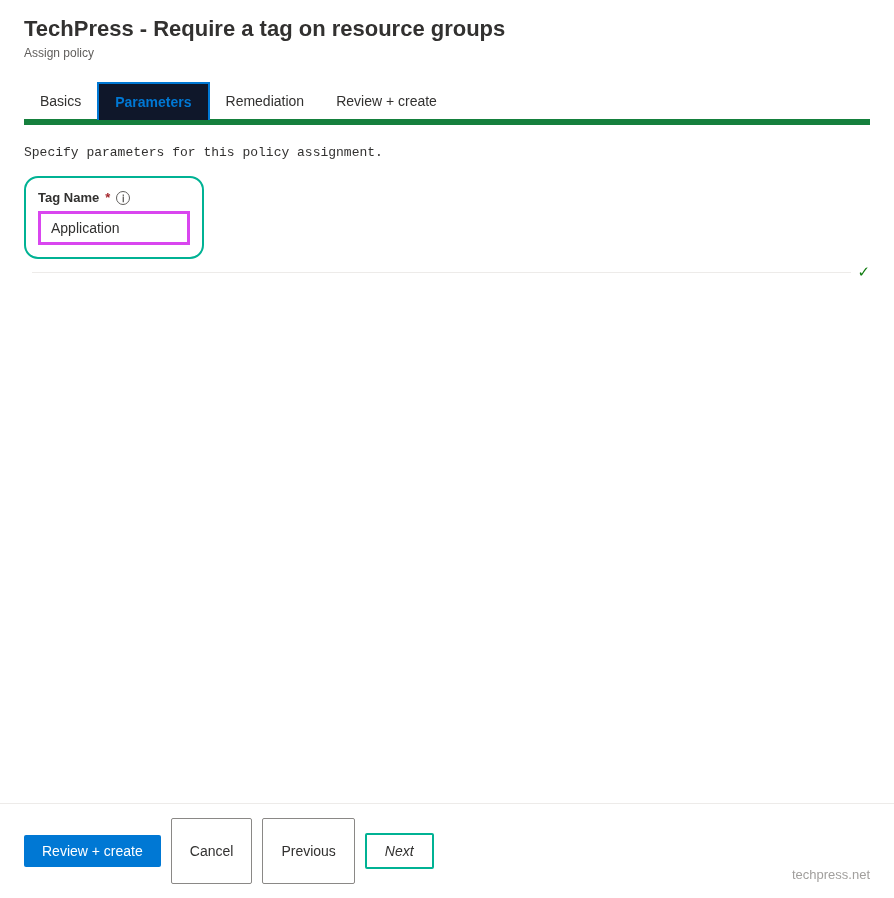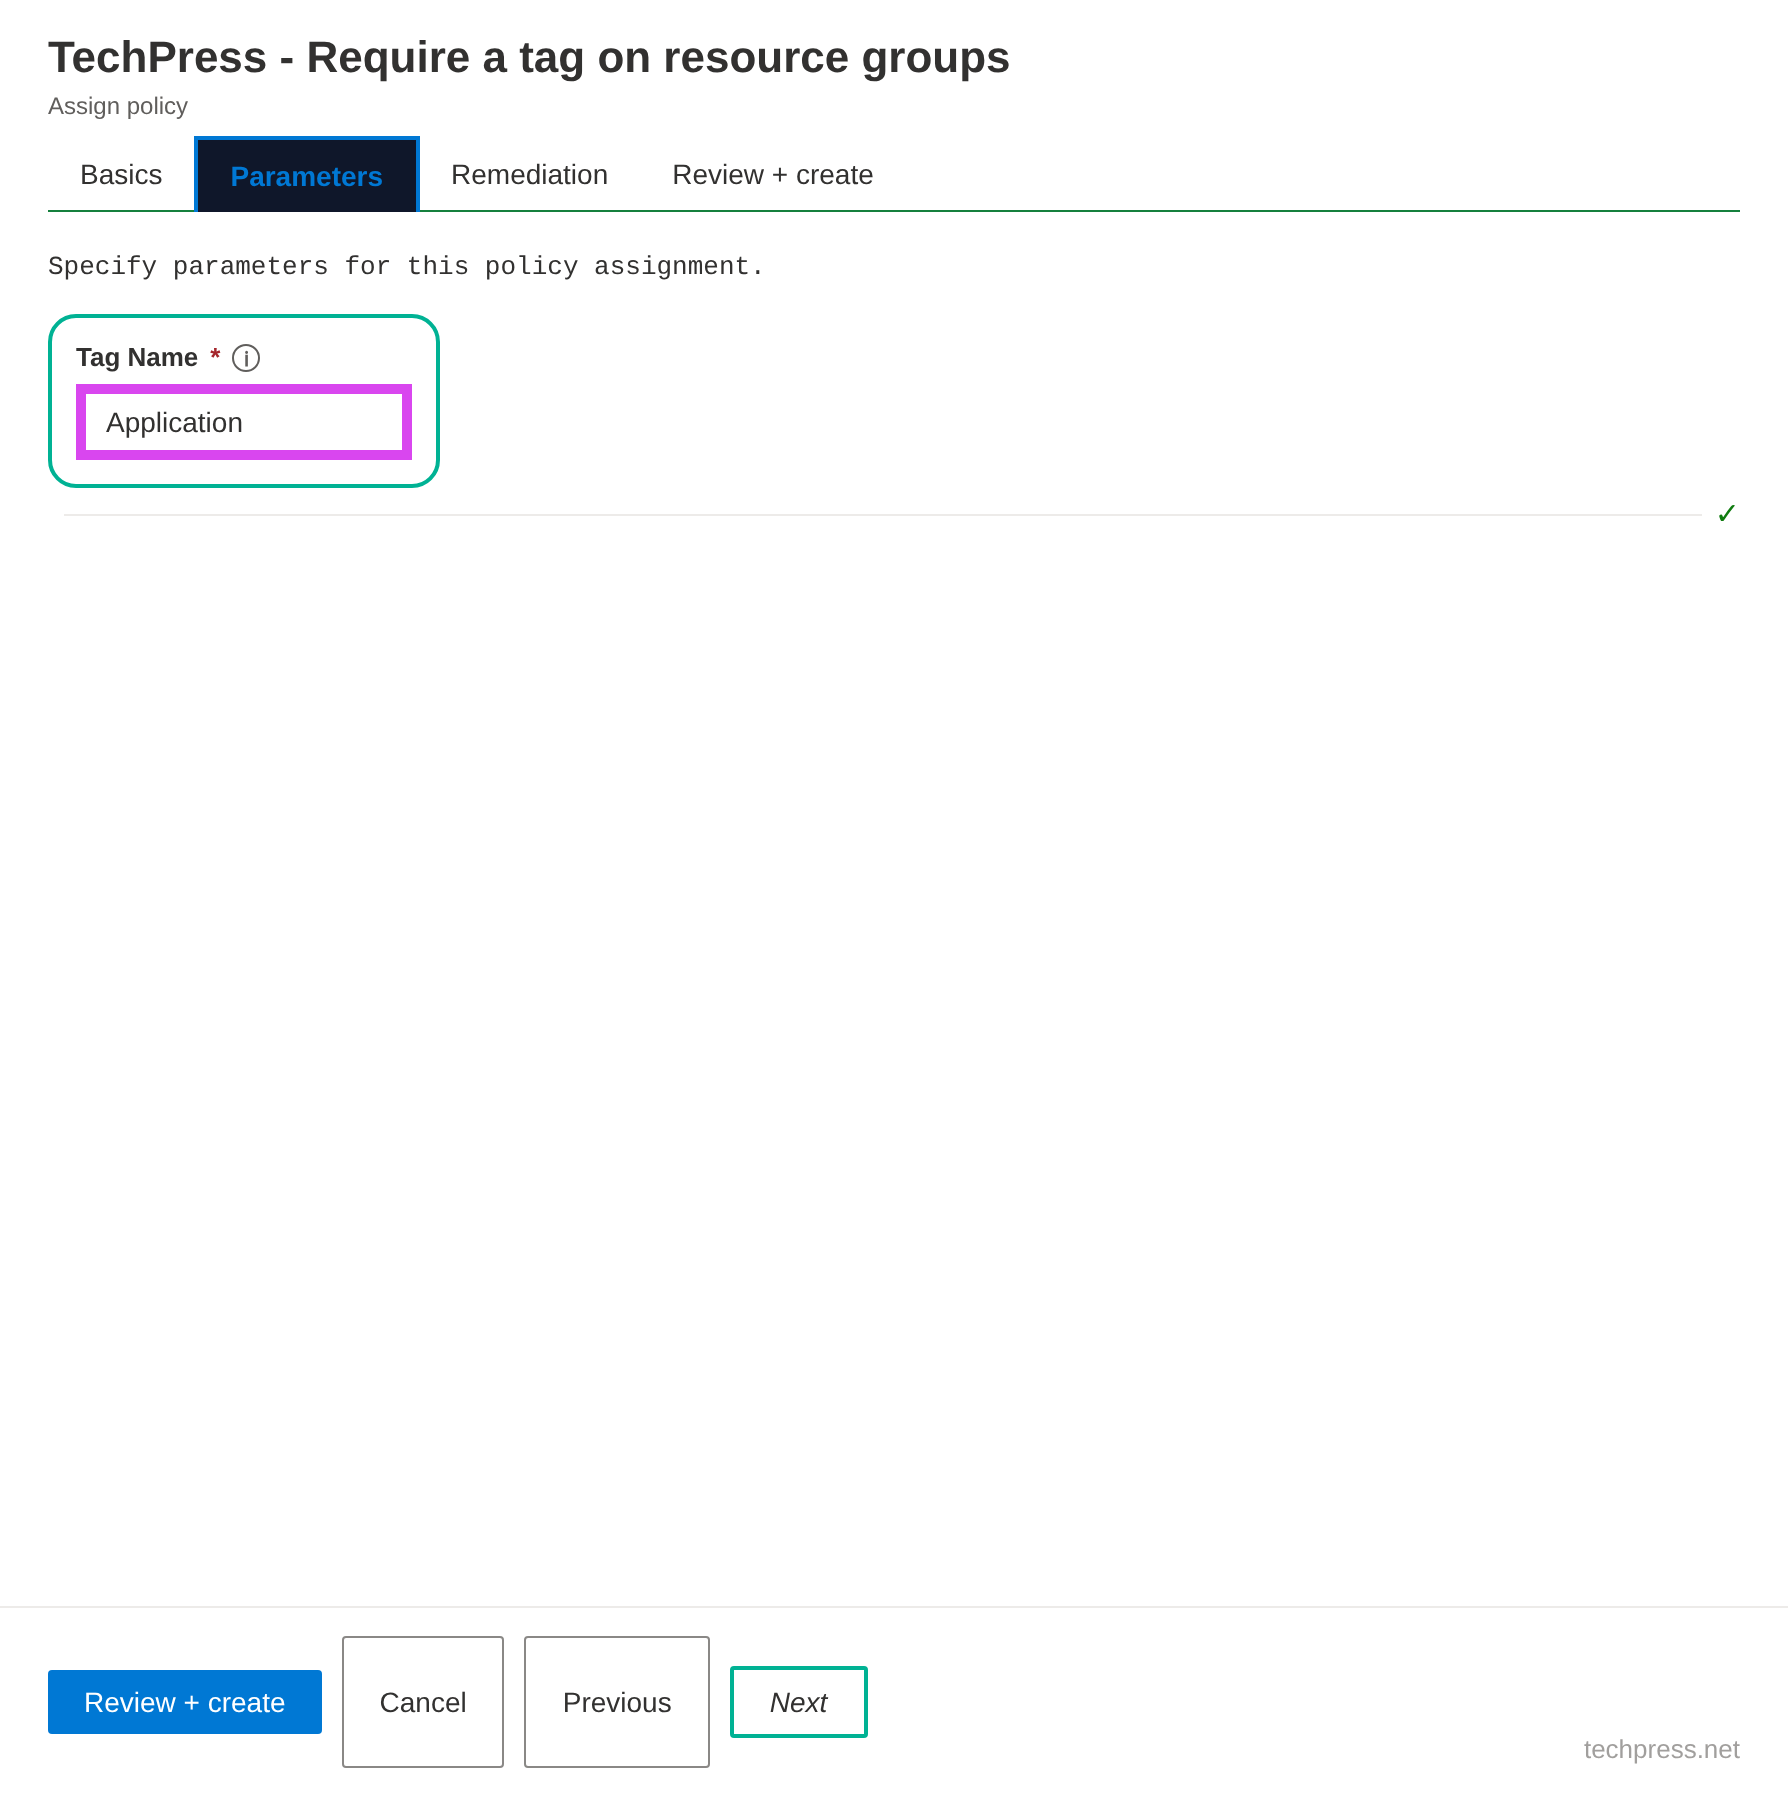--- a/index.html
+++ b/index.html
@@ -48,26 +48,26 @@
     .page-title {
       font-size: 22px;
       font-weight: 600;
       color: #323130;
       margin-bottom: 4px;
     }
 
     .page-subtitle {
       font-size: 12px;
       color: #605e5c;
-      margin-bottom: 8px;
+      margin-bottom: 22px;
     }
 
     .tabs-container {
       display: flex;
-      border-bottom: 1px solid #15803d;
+      border-bottom: 6px solid #15803d;
       margin-bottom: 20px;
     }
 
     .tab {
       padding: 10px 16px;
       font-size: 14px;
       cursor: pointer;
       color: #323130;
       border: none;
       background: none;
@@ -129,26 +129,26 @@
       width: 14px;
       height: 14px;
       border-radius: 50%;
       border: 1px solid #605e5c;
       color: #605e5c;
       font-size: 10px;
       cursor: pointer;
     }
 
     .tag-name-input {
-      border: 5px solid #d946ef;
+      border: 3px solid #d946ef;
       padding: 6px 10px;
       font-size: 14px;
       color: #323130;
       background: #fff;
-      width: 168px;
+      width: 152px;
       outline: none;
     }
 
     
     .footer {
       border-top: 1px solid #edebe9;
       padding: 14px 24px;
       display: flex;
       align-items: center;
       gap: 10px;

